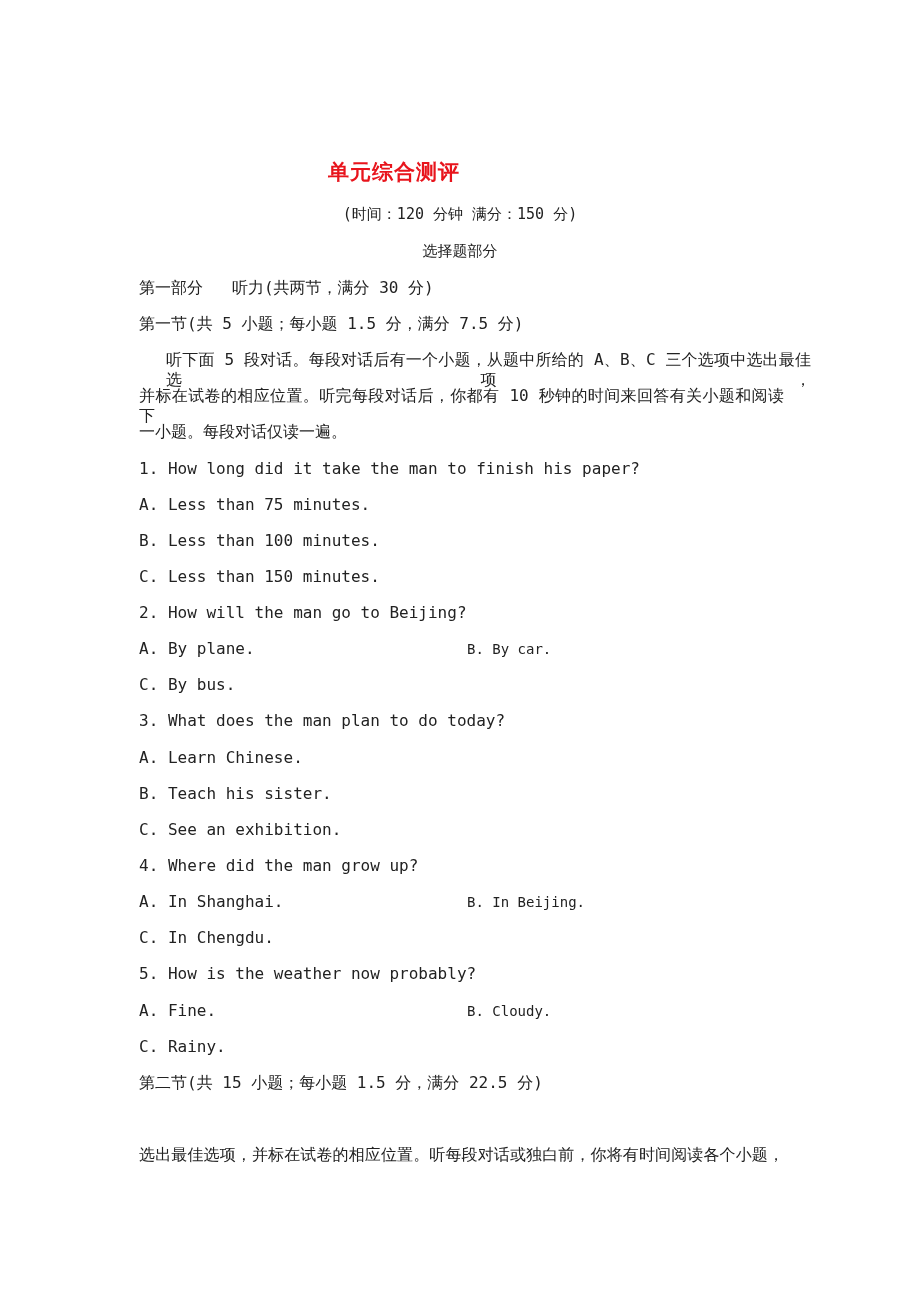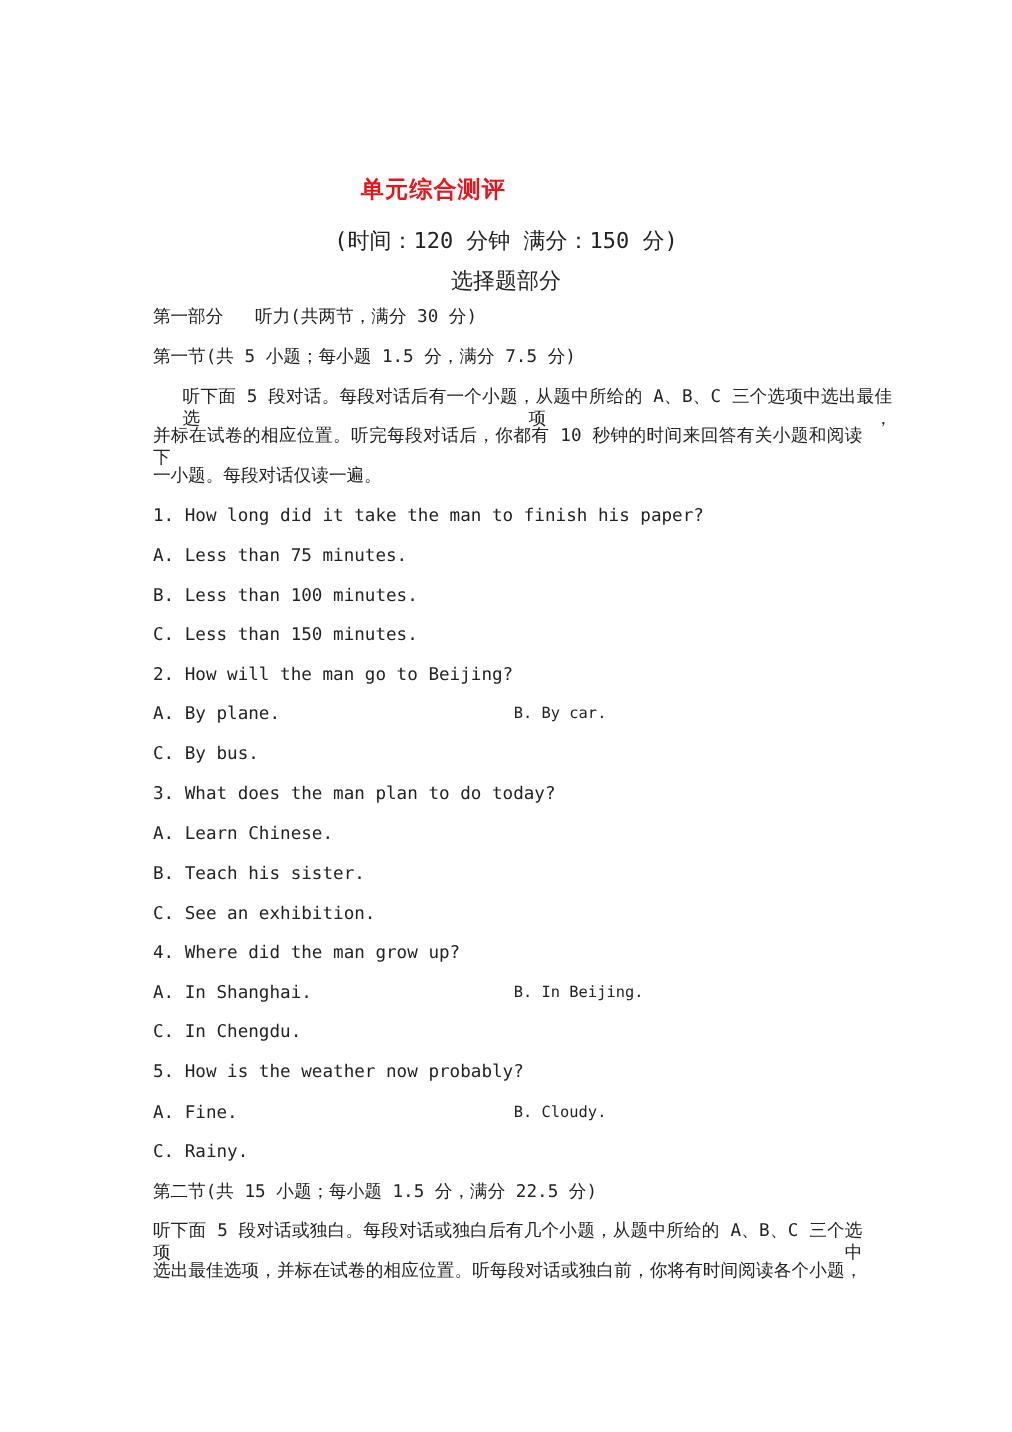--- a/index.html
+++ b/index.html
@@ -31,21 +31,21 @@
       font-family: "DejaVu Sans", "Liberation Sans", sans-serif;
       font-weight: bold;
       font-size: 21px;
       letter-spacing: 1px;
     }
     .center-line {
       position: absolute;
       left: 0;
       width: 920px;
       text-align: center;
-      font-size: 20px;
+      font-size: 15px;
     }
     .line {
       position: absolute;
       left: 139px;
       font-size: 16px;
       white-space: pre;
       line-height: 20px;
     }
     .line.wide {
       width: 645px;
@@ -99,16 +99,15 @@
   <div class="line" style="top:892px;">A. In Shanghai.</div>
   <div class="opt-b" style="top:892px;">B. In Beijing.</div>
   <div class="line" style="top:928px;">C. In Chengdu.</div>
 
   <div class="line" style="top:964px;text-align:right;">5. How is the weather now probably?</div>
   <div class="line" style="top:1001px;">A. Fine.</div>
   <div class="opt-b" style="top:1001px;">B. Cloudy.</div>
   <div class="line" style="top:1037px;">C. Rainy.</div>
 
   <div class="line" style="top:1073px;">第二节(共 15 小题；每小题 1.5 分，满分 22.5 分)</div>
-  <div class="line wide" style="top:1109px;">听下面 5 段对话或独白。每段对话或独白后有几个小题，从题中所给的 A、B、C 三个选项中</div>
   <div class="line wide" style="top:1145px;">选出最佳选项，并标在试卷的相应位置。听每段对话或独白前，你将有时间阅读各个小题，</div>
 
 </div>
 
 </body></html>

